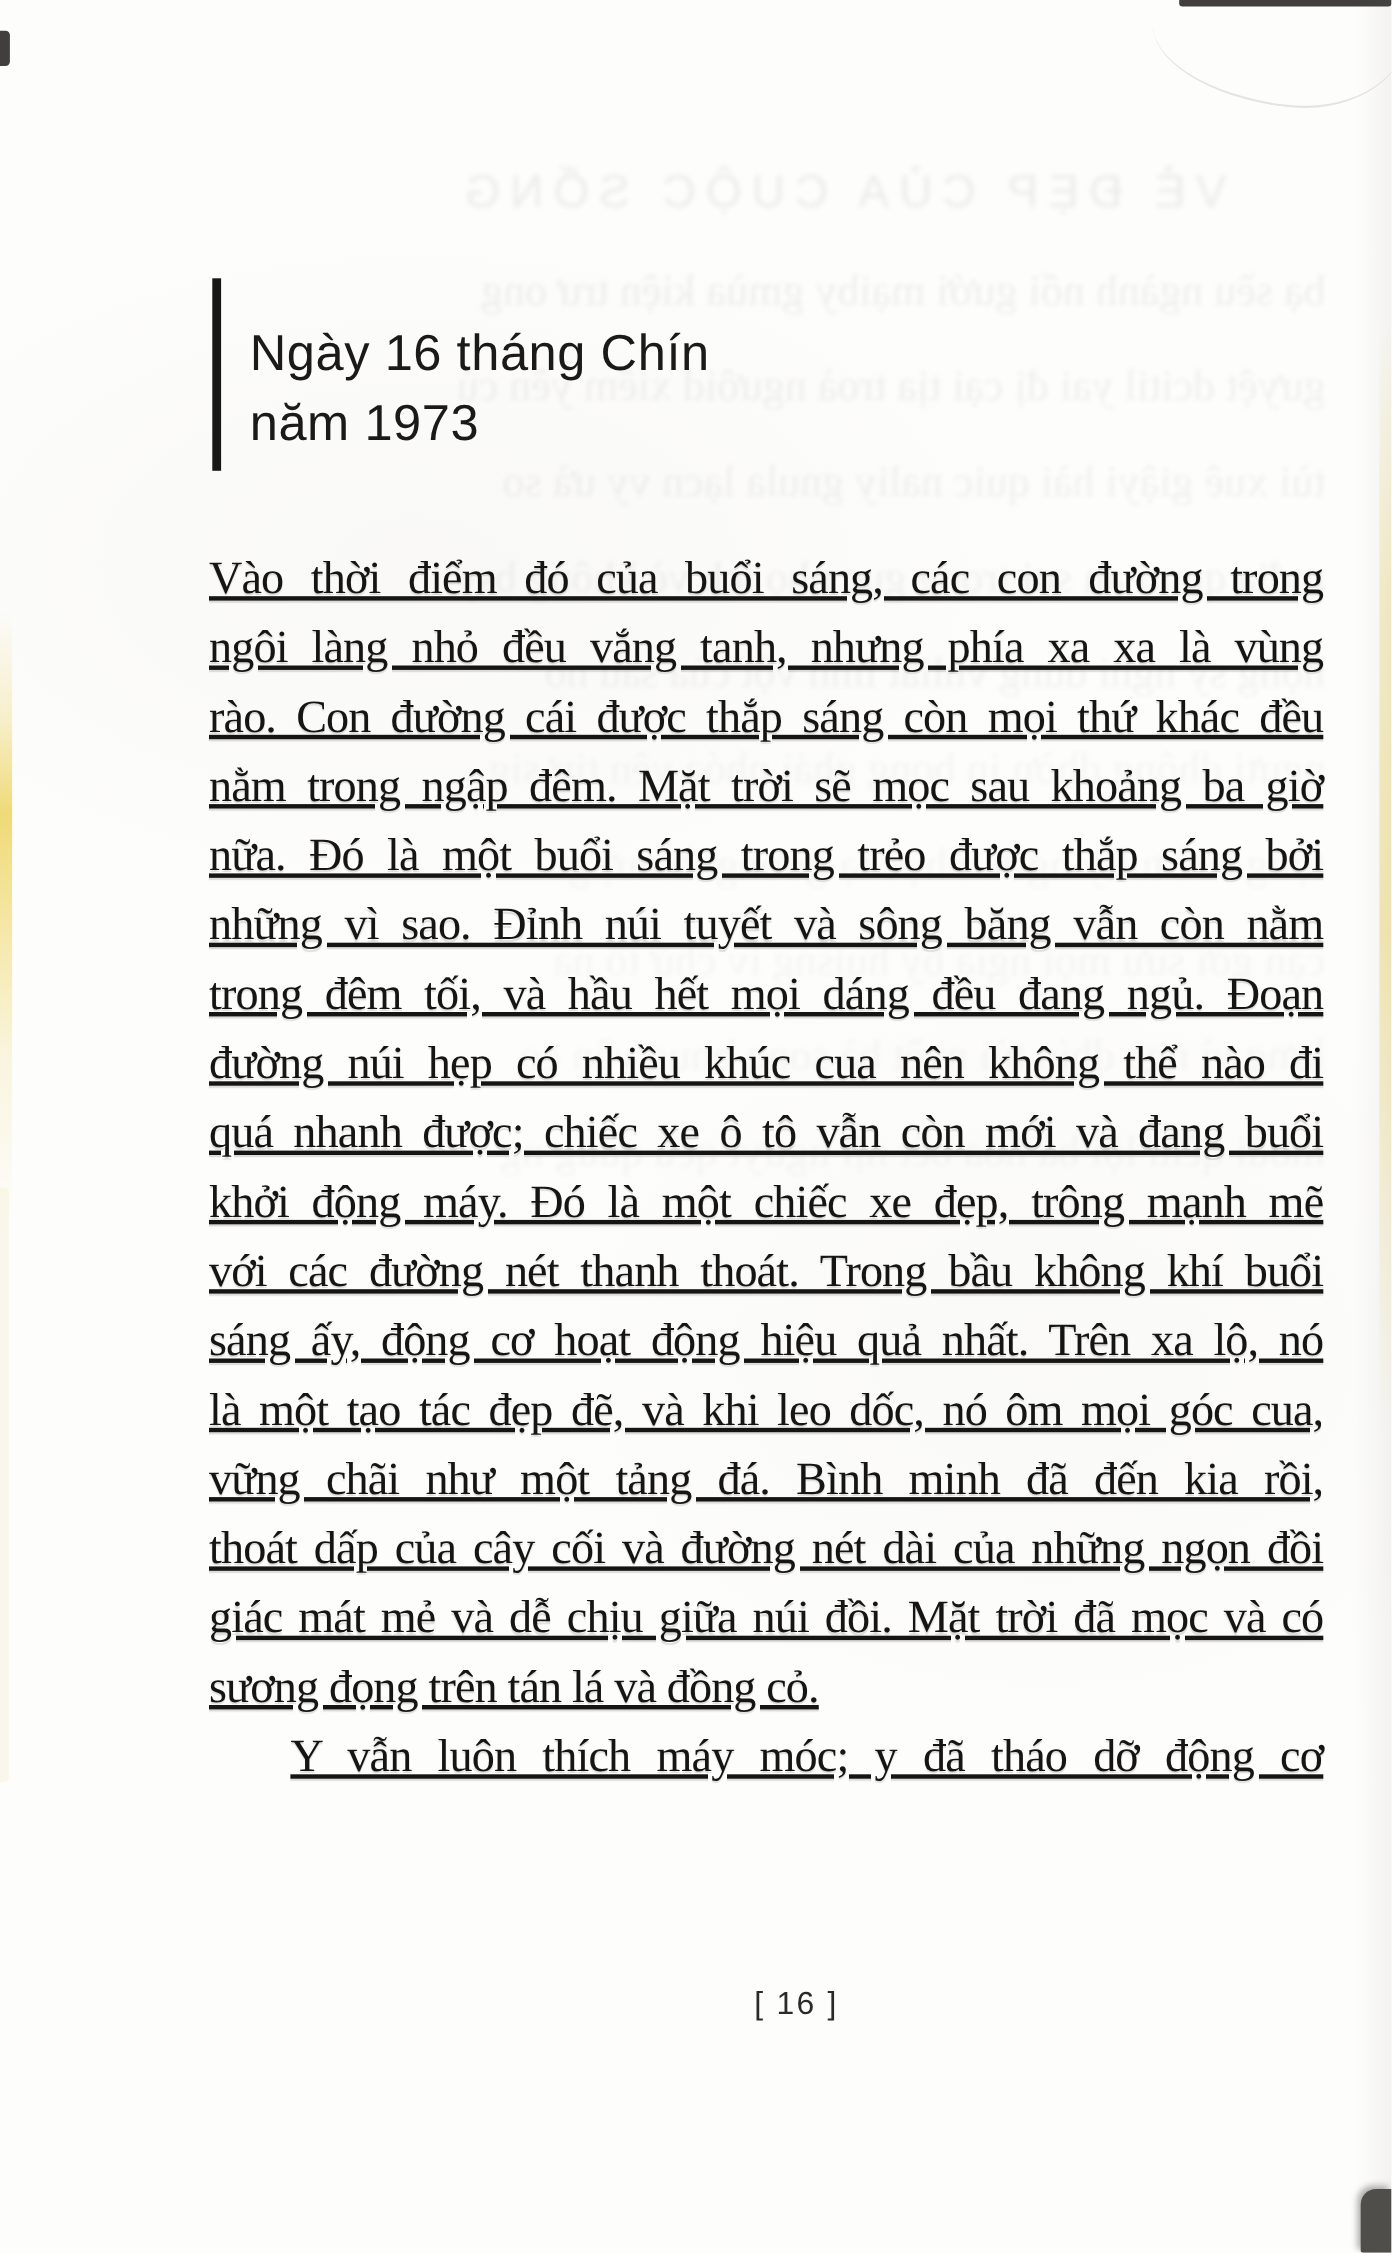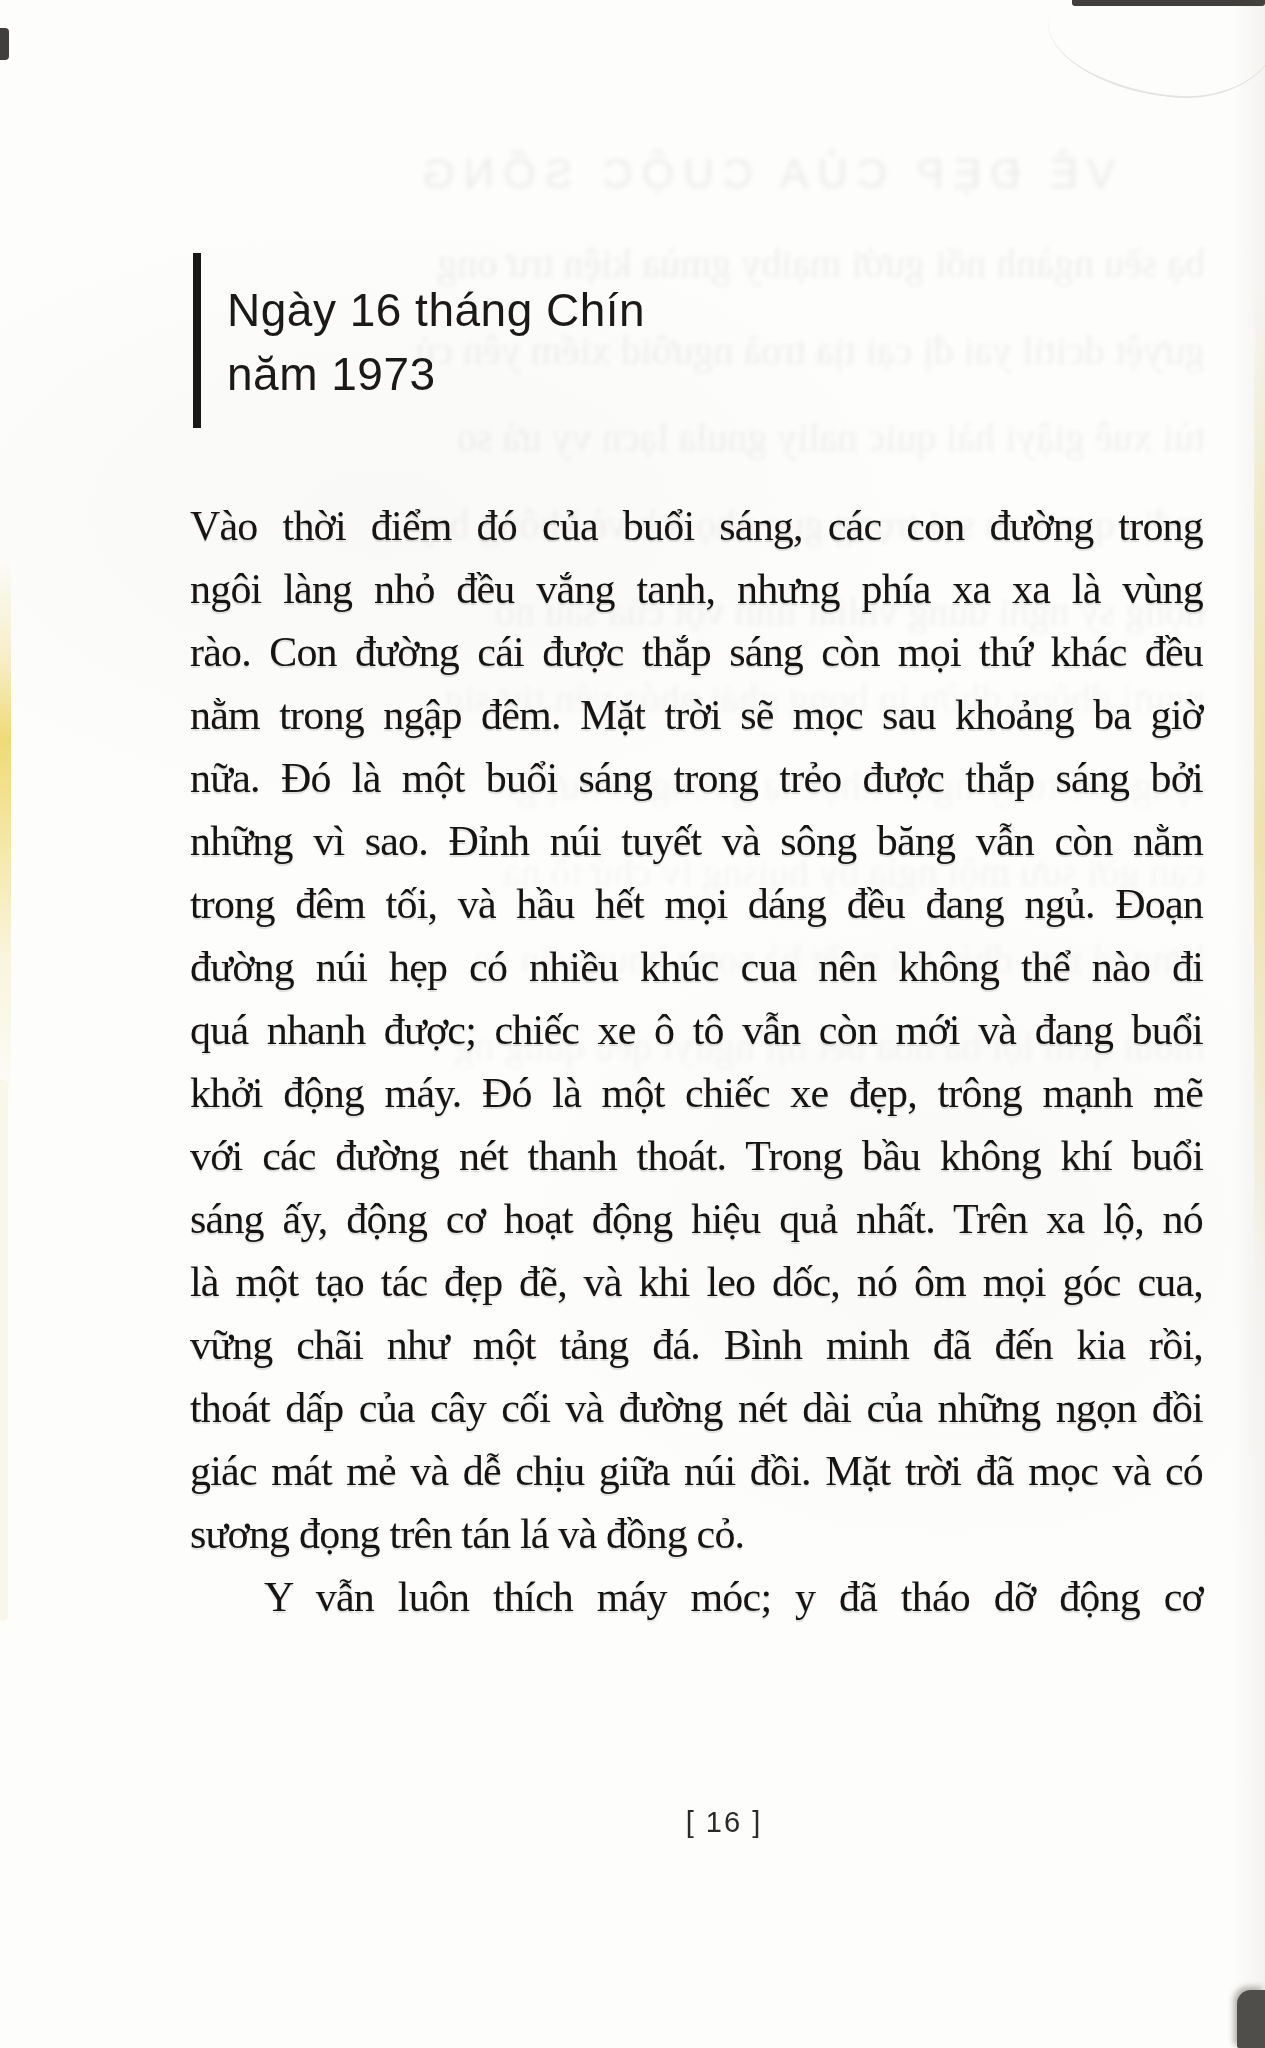--- a/index.html
+++ b/index.html
@@ -31,27 +31,27 @@
 
   
   .ghost{position:absolute;transform:scaleX(-1);color:#72726c;filter:blur(2px);
          white-space:nowrap;overflow:hidden;pointer-events:none;}
   .ghost-title{left:415px;top:150px;width:700px;font-family:"Liberation Sans",sans-serif;
          font-size:42px;letter-spacing:9px;text-transform:uppercase;opacity:.12;filter:blur(2.5px);}
   .ghost-line{left:185px;width:1020px;font-size:40px;opacity:.08;}
 
   
   .heading-bar{position:absolute;left:193px;top:253px;width:8px;height:175px;background:#181817;}
-  .heading{position:absolute;left:227px;top:278px;font-family:"Liberation Sans",sans-serif;
+  .heading{position:absolute;left:227px;top:288px;font-family:"Liberation Sans",sans-serif;
          font-size:46px;line-height:64px;color:#1b1a19;letter-spacing:.5px;}
 
   
   .body-block{position:absolute;left:190px;top:495px;width:1013px;color:#161514;
          font-size:42px;letter-spacing:-0.8px;
-         text-shadow:0 2px 1px rgba(0,0,0,.13);}
+         text-shadow:0 2px 1px rgba(0,0,0,.13);text-decoration:underline;}
   .bline{height:63px;line-height:63px;text-align:justify;text-align-last:justify;white-space:nowrap;}
   .bline.left{text-align-last:left;}
   .bline.indent{padding-left:74px;}
 
   
   .page-number{position:absolute;left:724px;top:1806px;transform:translateX(-50%);
          font-family:"Liberation Sans",sans-serif;font-size:29px;color:#2a2a28;letter-spacing:2px;}
 </style>
 </head>
 <body>

